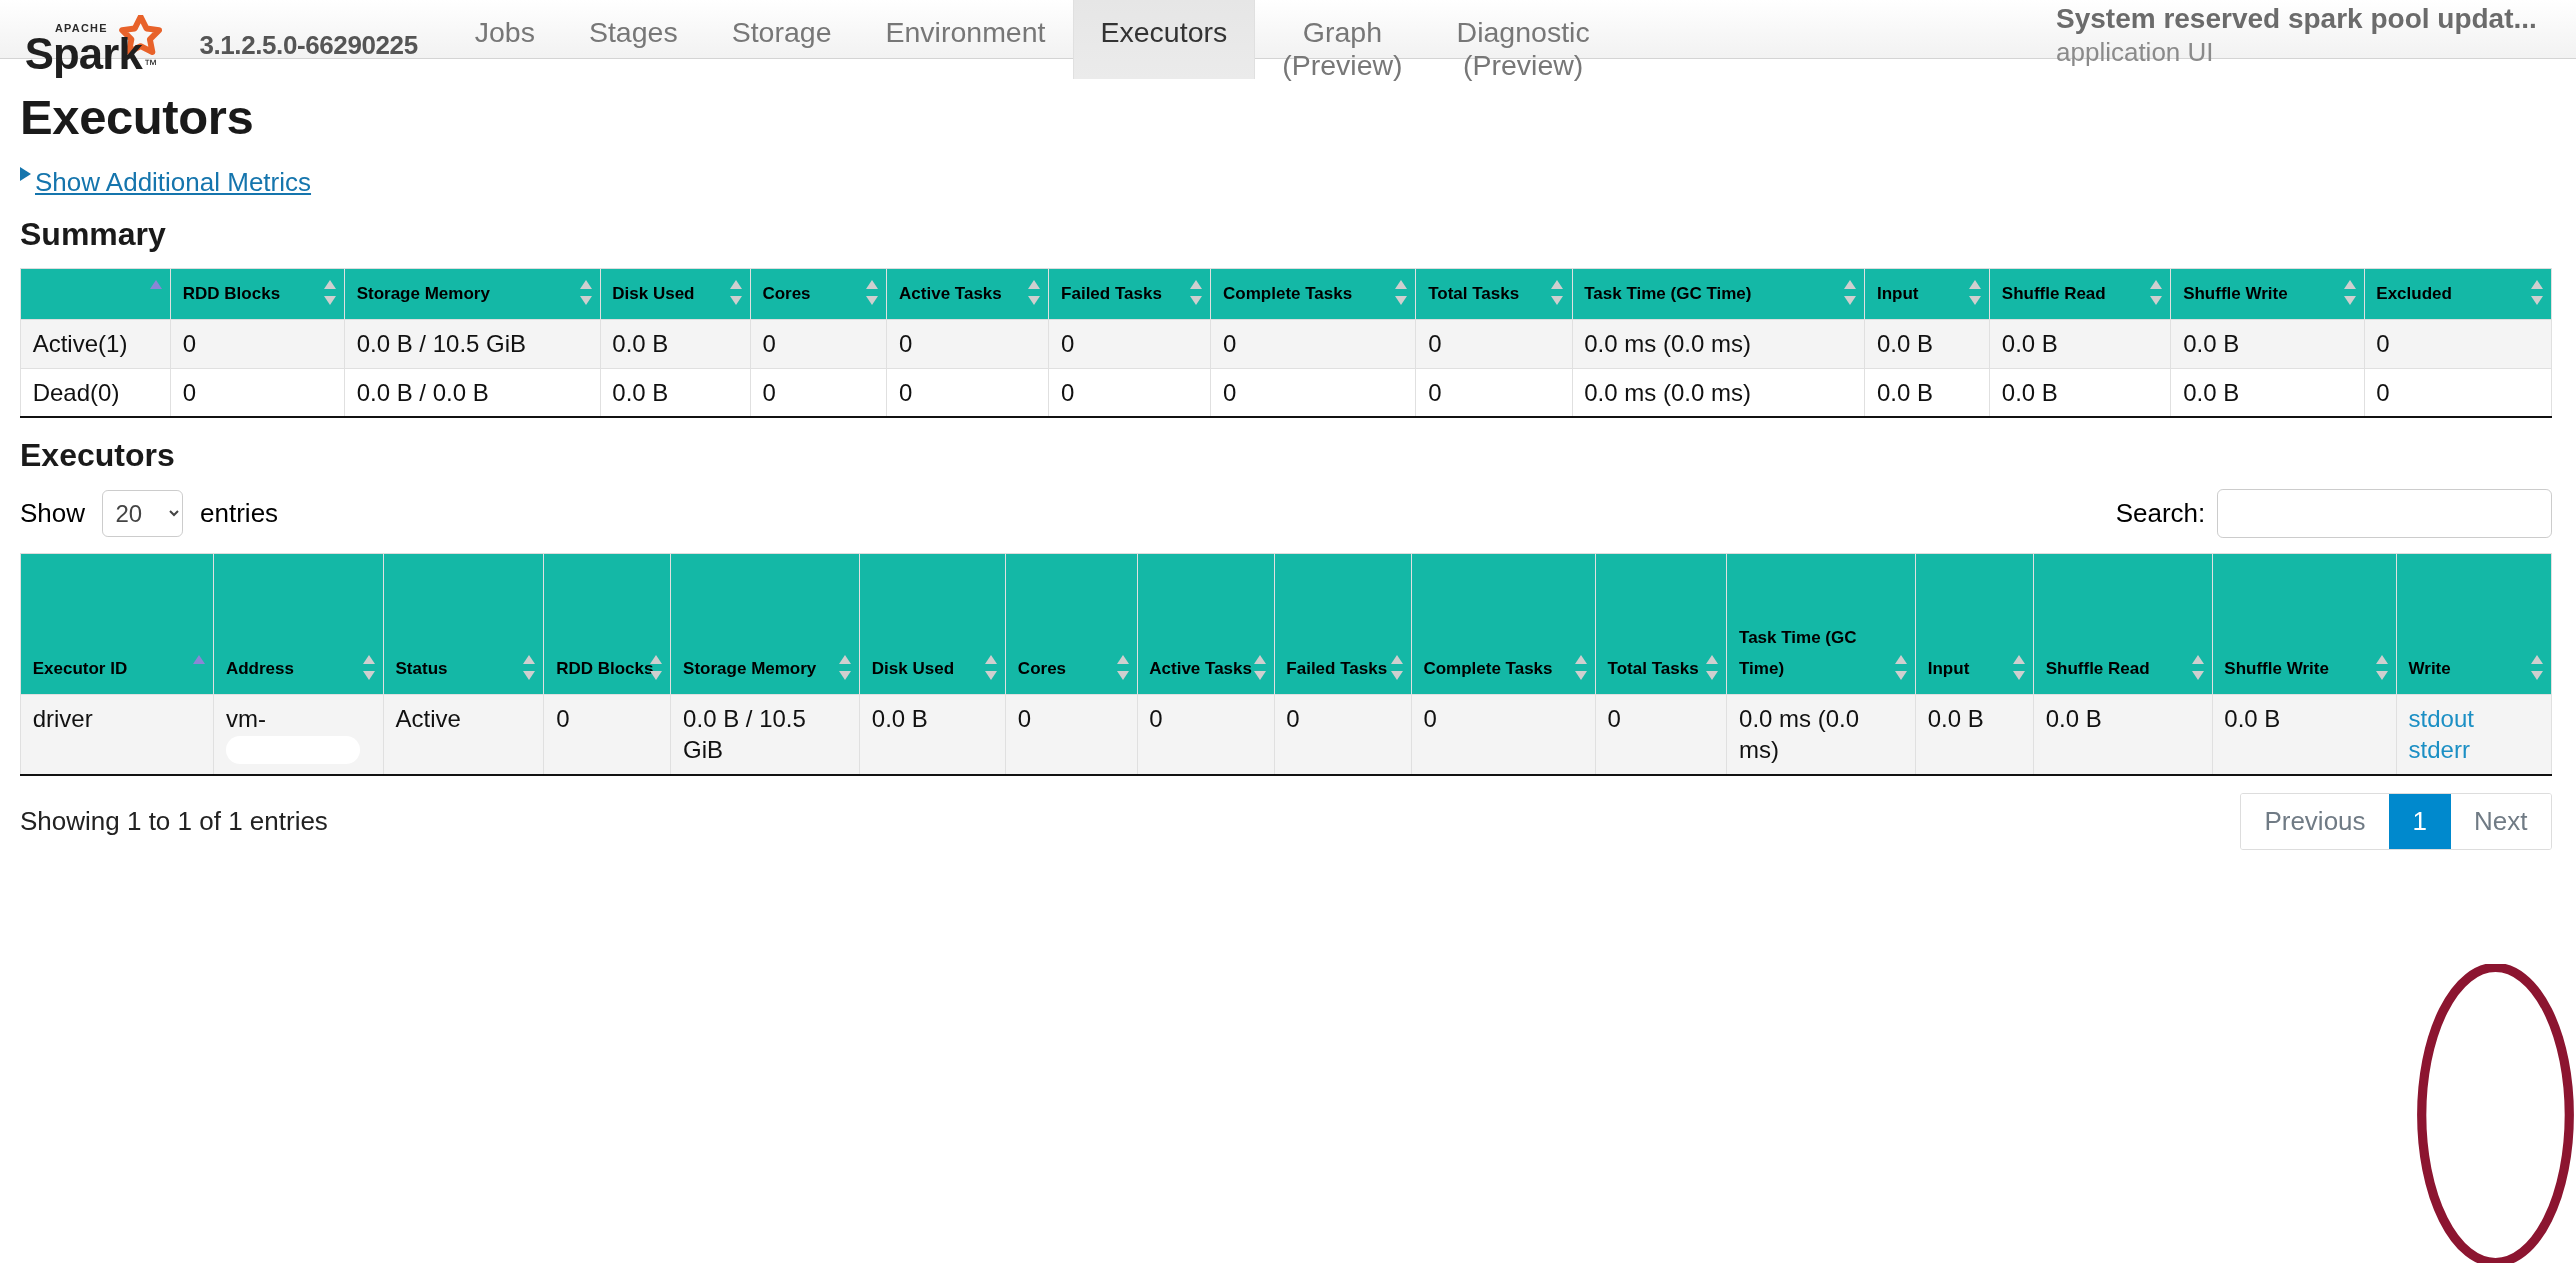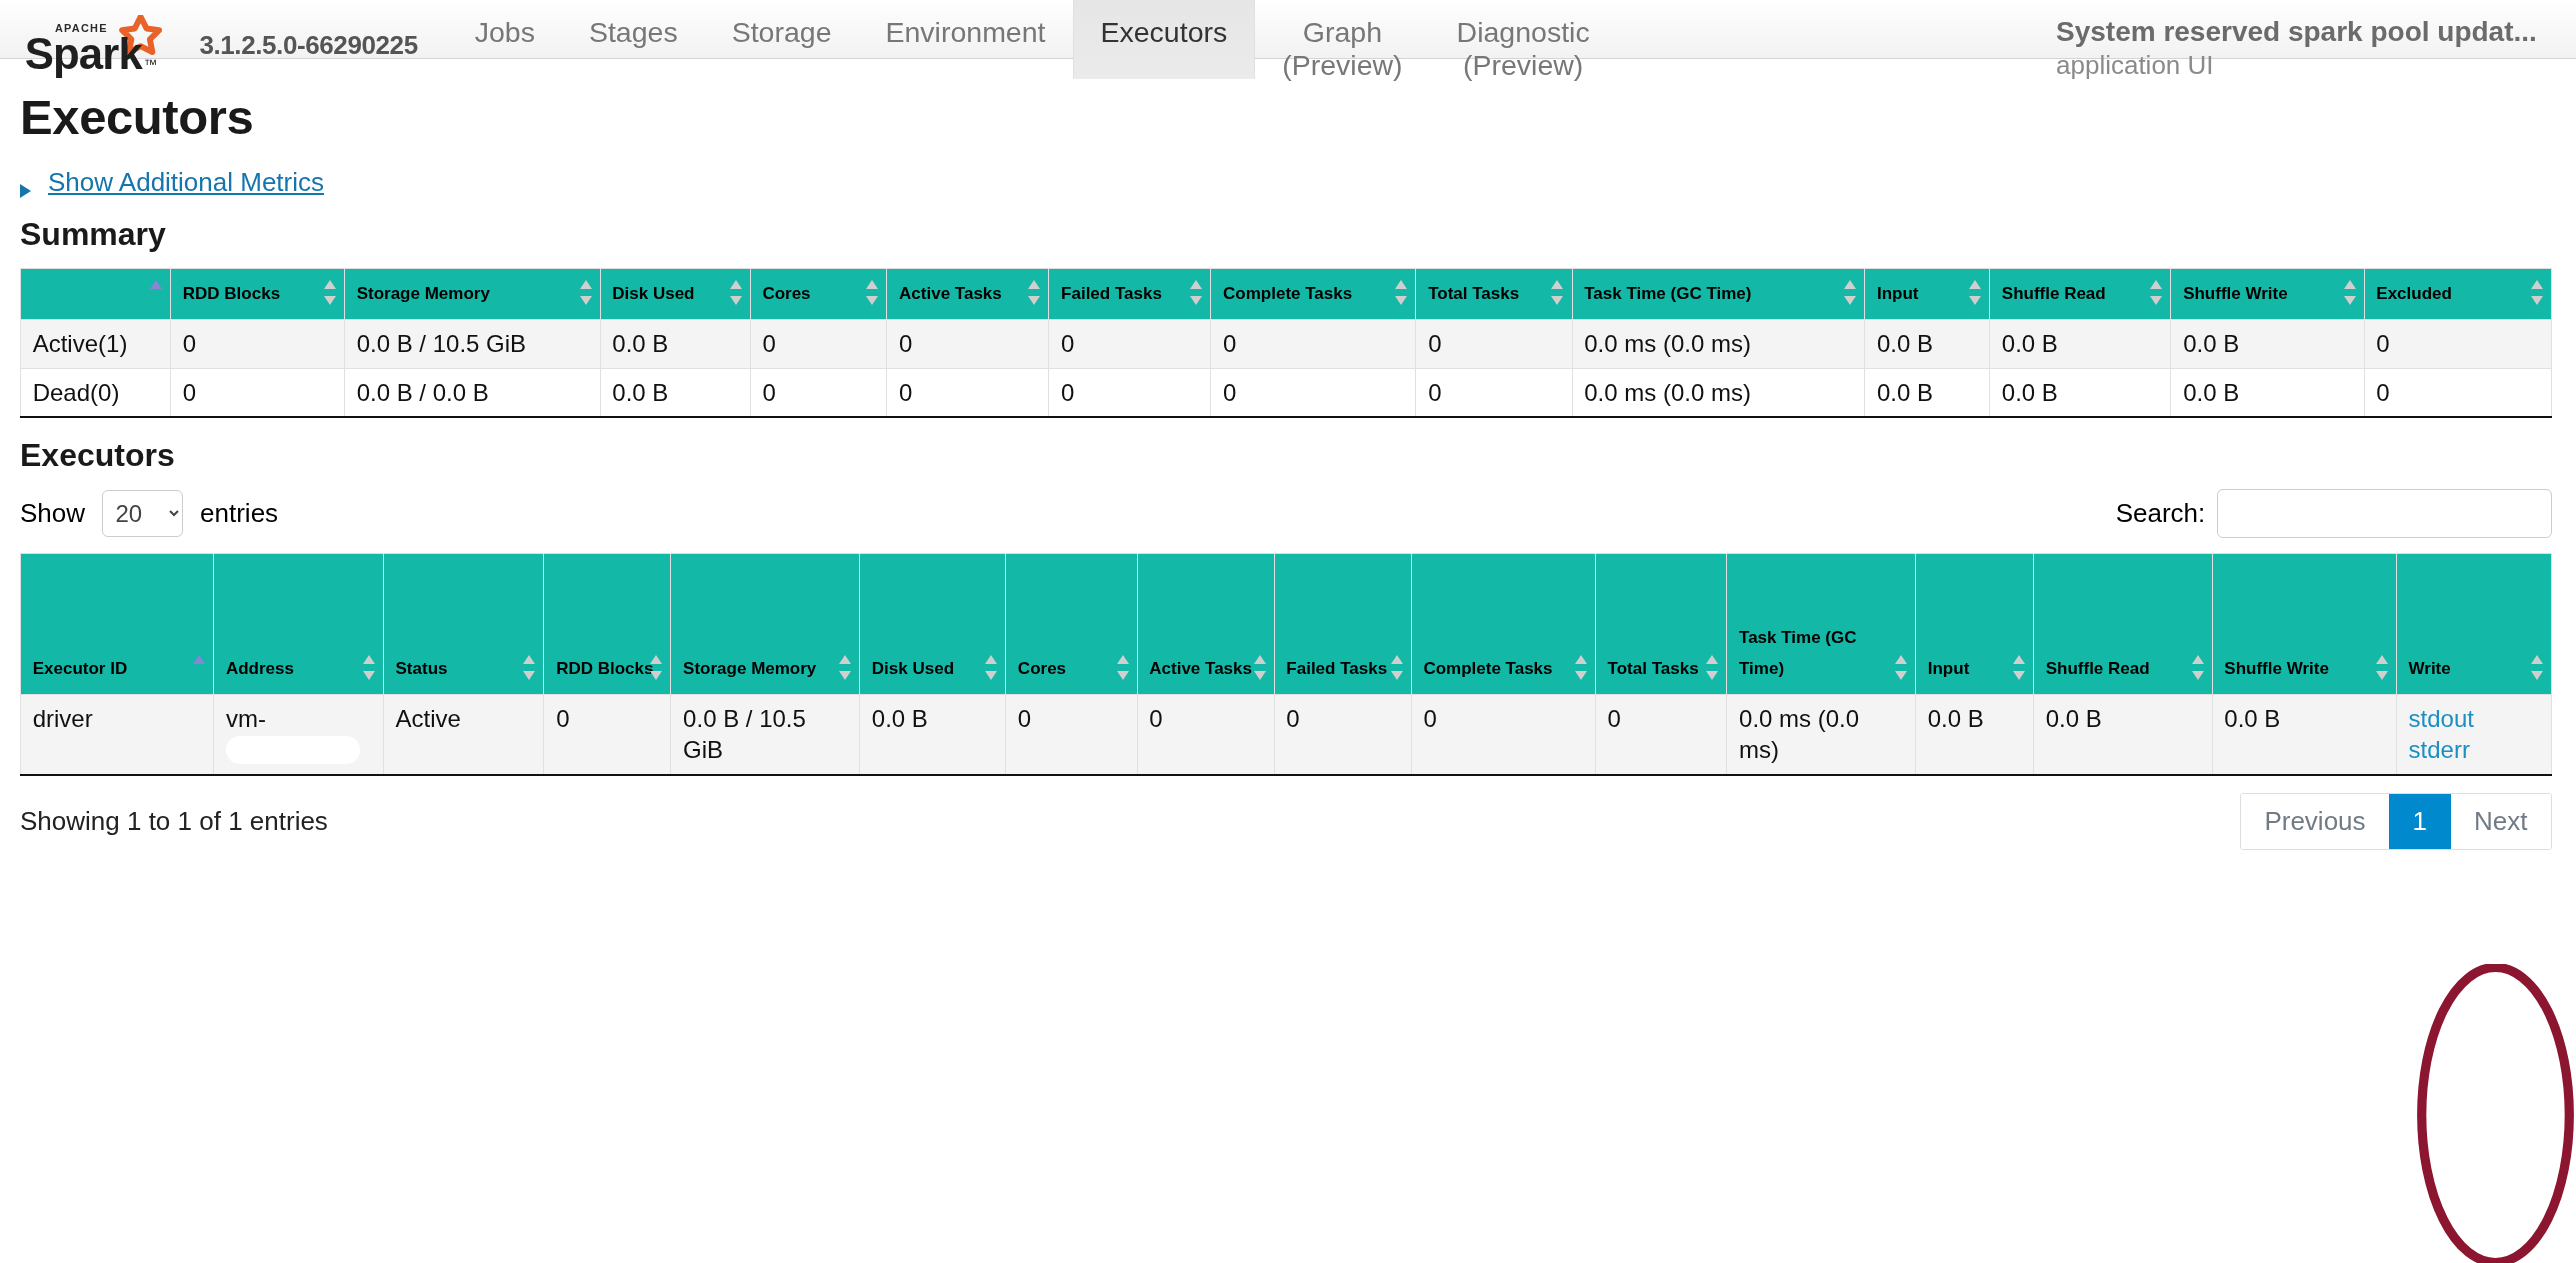--- a/index.html
+++ b/index.html
@@ -56,35 +56,35 @@
   }
   .navitem .sub { display:block; font-size: 28.5px; line-height: 32px; }
   .navitem.active {
     background: linear-gradient(to bottom,#e6e6e6 0%, #ebebeb 100%);
     color: #333;
     border-left: 0.8px solid #e0e0e0;
     border-right: 0.8px solid #e0e0e0;
   }
   .apptitle {
     margin-left: auto;
-    padding: 15px 34px 0 0;
+    padding: 2px 34px 0 0;
     text-align: left;
     min-width: 520px;
   }
   .apptitle .t1 { font-size: 28px; font-weight: bold; color: #6b6b6b; line-height: 34px; white-space: nowrap;}
   .apptitle .t2 { font-size: 26px; color: #8a8a8a; line-height: 32px; }
 
   
   .page { padding: 0 0 0 20px; position: relative; }
   h1.page-title {
     font-size: 49px; font-weight: bold; margin: 30px 0 22px 0;
     letter-spacing: -0.4px; color: #1a1a1a;
   }
   .metrics-toggle {
-    font-size: 26px; margin: 0 0 5px 0; display: flex; align-items: flex-end; gap: 17px;
+    font-size: 26px; margin: 0 0 5px 0; display: flex; align-items: flex-start; gap: 4px;
   }
   .caret-right {
     width: 0; height: 0;
     border-left: 11px solid #1575ad;
     border-top: 7.5px solid transparent;
     border-bottom: 7.5px solid transparent;
     display: inline-block;
   }
   .metrics-toggle a { color: #1575ad; text-decoration: underline; cursor: pointer; }
   h4.section {

